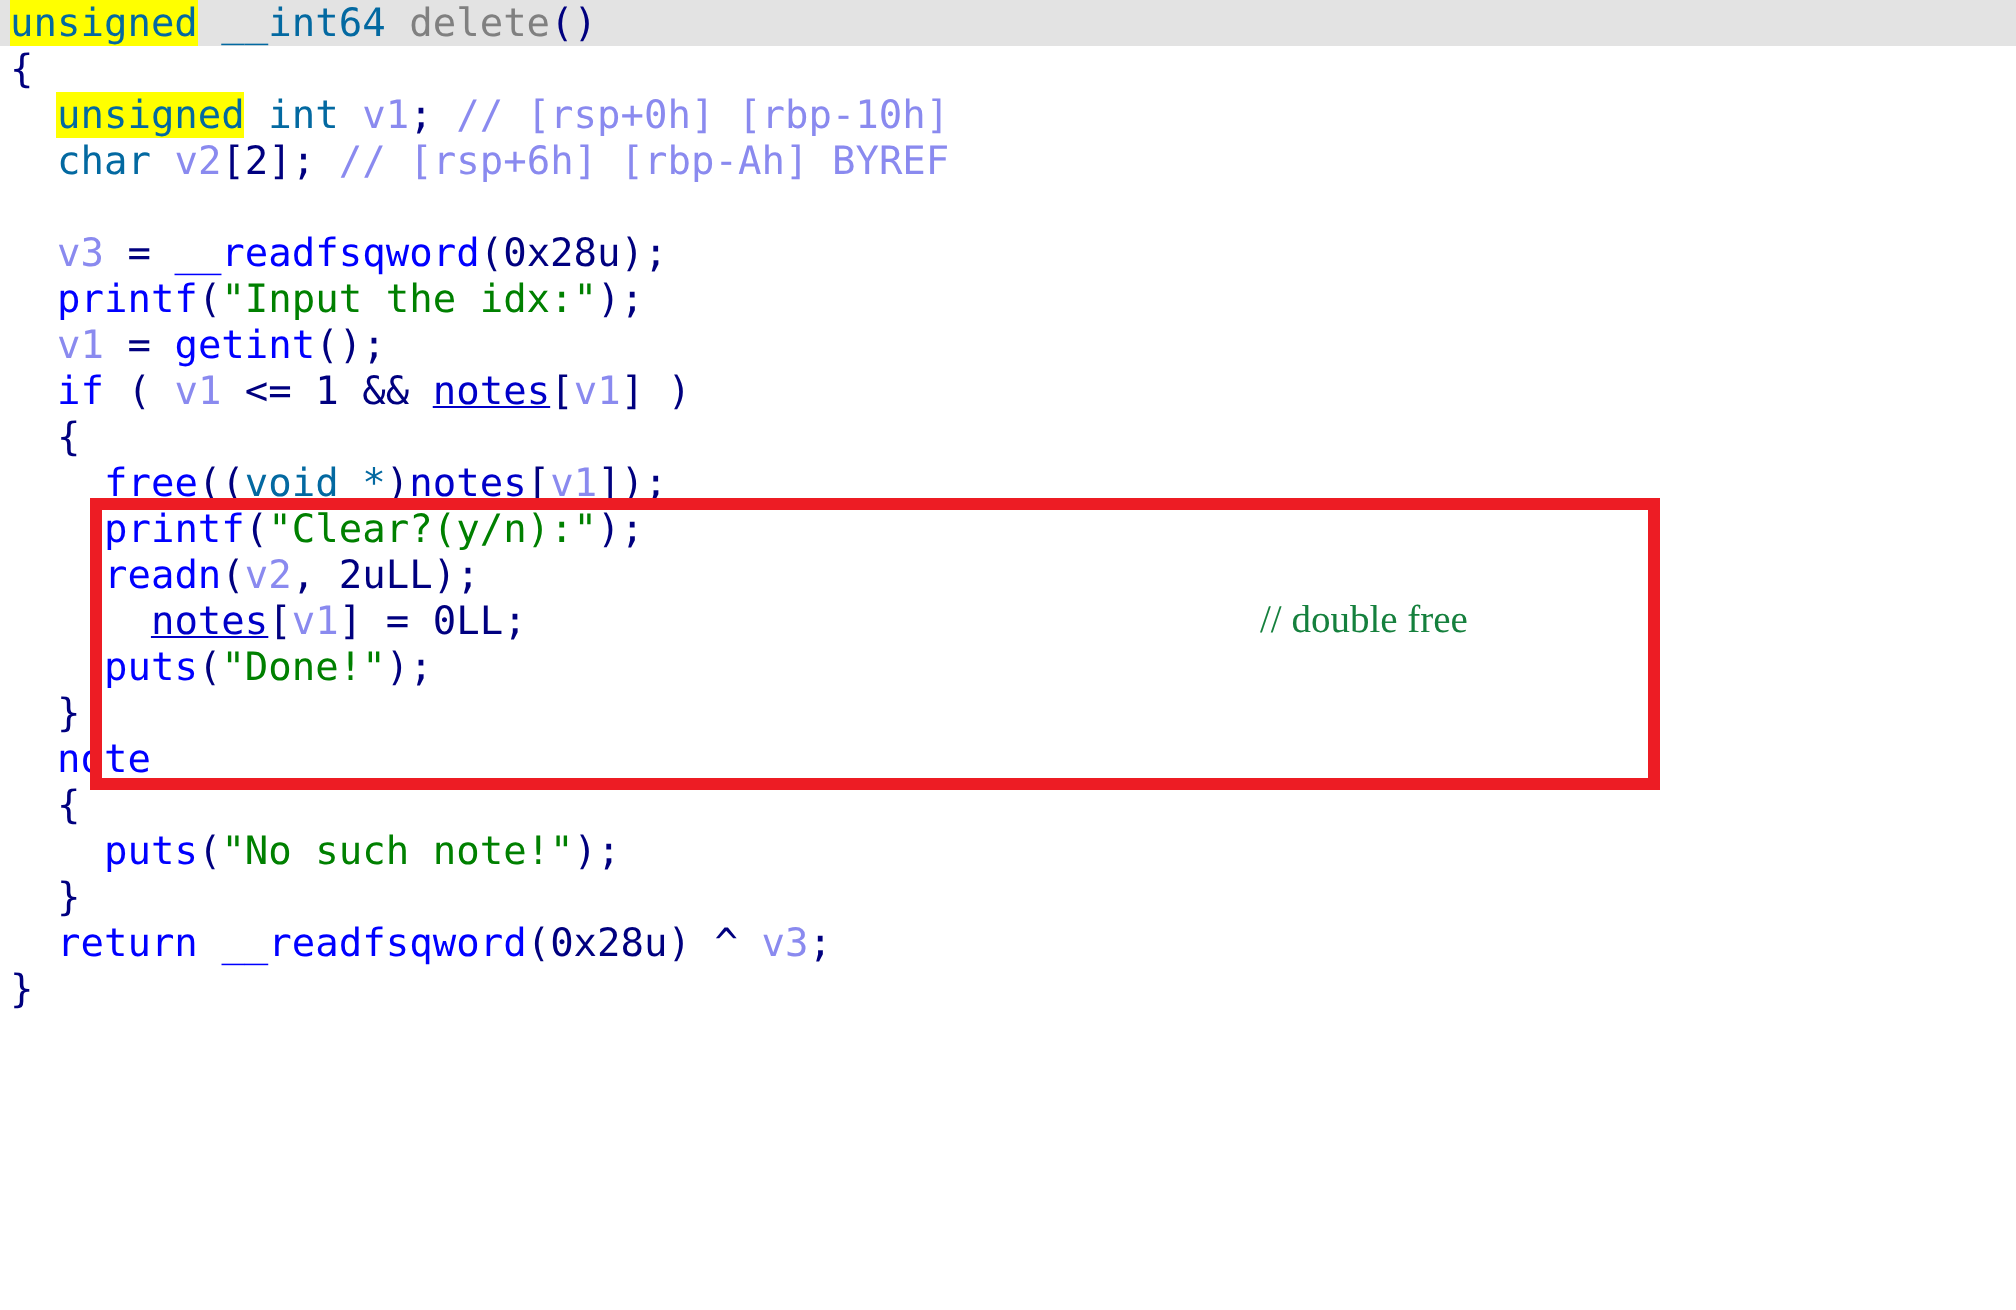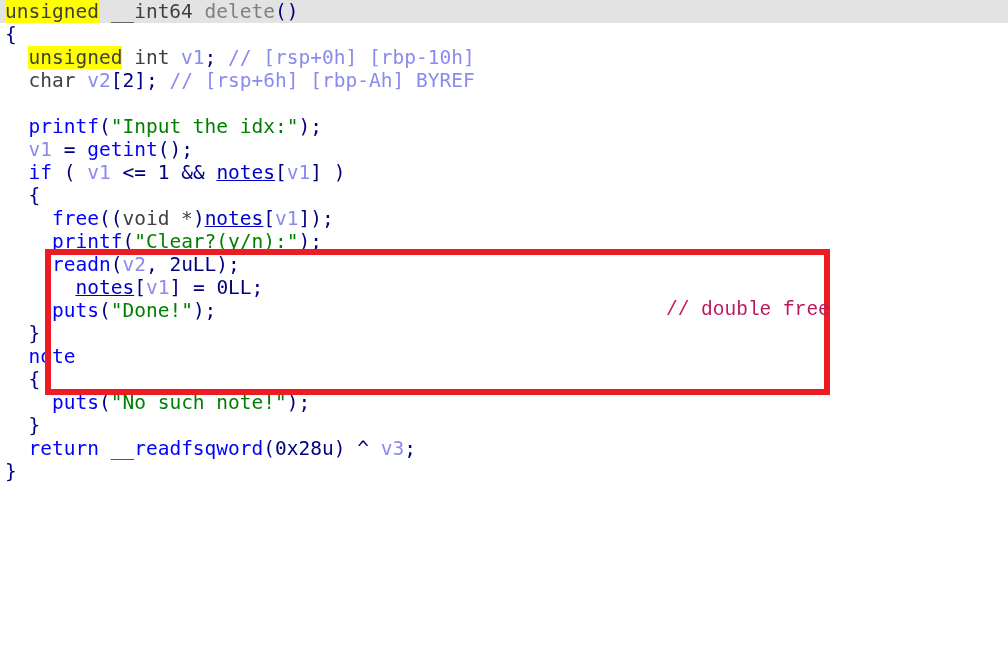--- a/index.html
+++ b/index.html
@@ -33,21 +33,21 @@
     box-sizing: border-box;
     letter-spacing: 0px;
   }
 
   .line.selected {
     background: #e3e3e3;
     width: 1008px;
   }
 
   
-  .t-type      { color: #404040; margin-top: 29px; }            
+  .t-type      { color: #0369a1; margin-top: 29px; }            
   .t-fn        { color: #0000ff; }            
   .t-kw        { color: #00007f; }            
   .t-punct     { color: #00007f; }
   .t-var       { color: #8a8aef; }            
   .t-gvar      { color: #0000c8; text-decoration: underline; }            
   .t-str       { color: #008000; }            
   .t-stkcmt    { color: #8a8aef; }            
   .t-num       { color: #00007f; }
   .t-plain     { color: #000000; }
   .t-name      { color: #808080; }            
@@ -58,44 +58,44 @@
   #redbox {
     position: absolute;
     border: 6px solid #ed1c24;
     box-sizing: border-box;
     pointer-events: none;
   }
 
   
   #dblfree {
     position: absolute;
-    font-family: Liberation Mono, monospace;
+    font-family: Liberation Serif, serif;
     font-size: 19.5px;
     line-height: 23px;
     white-space: pre;
-    color: #be185d;
-    margin-left: 36px;
+    color: #15803d;
   }
 </style>
 </head>
 <body>
 
 <div id="code">
 
   <div class="line selected"><span class="t-type hl">unsigned</span><span class="t-type"> </span><span class="t-type">__int64</span><span class="t-type"> </span><span class="t-name">delete</span><span class="t-punct">()</span></div>
 
   <div class="line"><span class="t-kw">{</span></div>
 
   <div class="line"><span class="t-plain">  </span><span class="t-type hl">unsigned</span><span class="t-type"> int </span><span class="t-var">v1</span><span class="t-punct">;</span><span class="t-stkcmt"> // </span><span class="t-stkcmt">[rsp+0h] [rbp-10h]</span></div>
 
   <div class="line"><span class="t-plain">  </span><span class="t-type">char</span><span class="t-type"> </span><span class="t-var">v2</span><span class="t-punct">[2]</span><span class="t-punct">;</span><span class="t-stkcmt"> // </span><span class="t-stkcmt">[rsp+6h] [rbp-Ah] BYREF</span></div>
 
 
   <div class="line">&nbsp;</div>
 
+  <div class="line"><span class="t-plain">  </span><span class="t-var">v3</span><span class="t-punct"> = </span><span class="t-fn">__readfsqword</span><span class="t-punct">(</span><span class="t-num">0x28u</span><span class="t-punct">);</span></div>
 
   <div class="line"><span class="t-plain">  </span><span class="t-fn">printf</span><span class="t-punct">(</span><span class="t-str">"Input the idx:"</span><span class="t-punct">);</span></div>
 
   <div class="line"><span class="t-plain">  </span><span class="t-var">v1</span><span class="t-punct"> = </span><span class="t-fn">getint</span><span class="t-punct">();</span></div>
 
   <div class="line"><span class="t-plain">  </span><span class="t-fn">if</span><span class="t-punct"> ( </span><span class="t-var">v1</span><span class="t-punct"> &lt;= </span><span class="t-num">1</span><span class="t-punct"> &amp;&amp; </span><span class="t-gvar">notes</span><span class="t-punct">[</span><span class="t-var">v1</span><span class="t-punct">]</span><span class="t-punct"> )</span></div>
 
   <div class="line"><span class="t-plain">  </span><span class="t-kw">{</span></div>
 
   <div class="line"><span class="t-plain">    </span><span class="t-fn">free</span><span class="t-punct">((</span><span class="t-type">void *</span><span class="t-punct">)</span><span class="t-gvar">notes</span><span class="t-punct">[</span><span class="t-var">v1</span><span class="t-punct">]</span><span class="t-punct">);</span></div>

